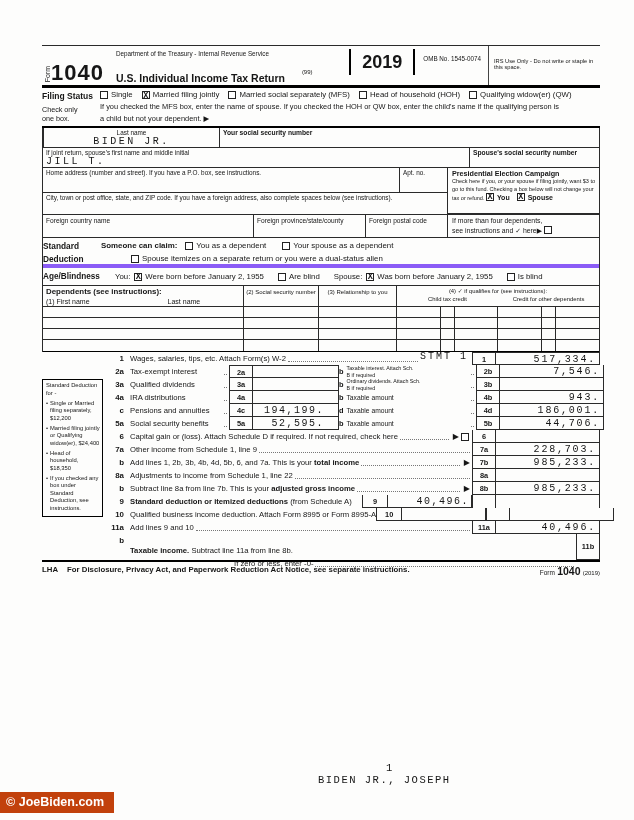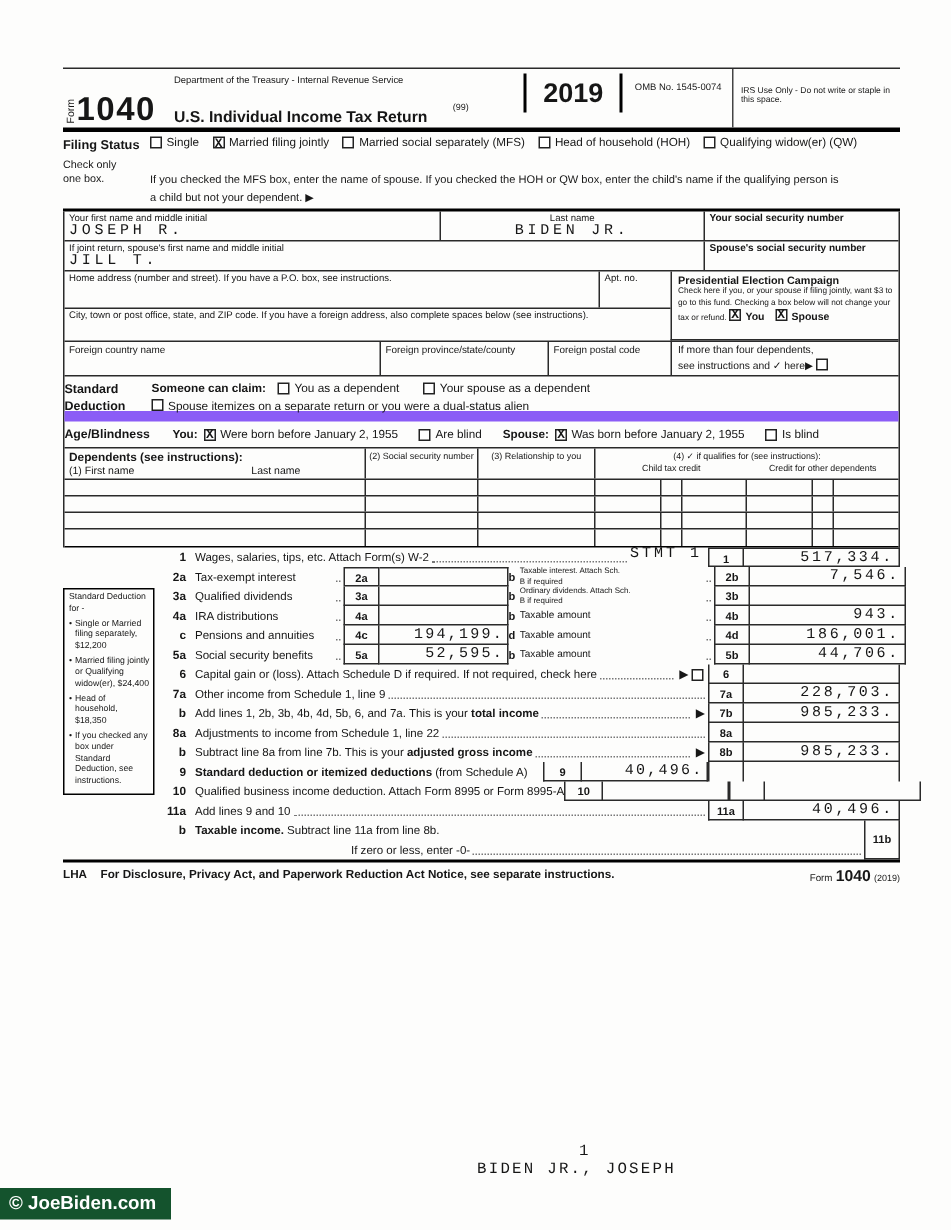--- a/index.html
+++ b/index.html
@@ -24,21 +24,21 @@
   .irs { font-size:5.7px; border-left:1px solid #444; padding:12px 0 0 5px; width:112px; }
 
   
   .fs { display:flex; border-bottom:2px solid #000; padding:2px 0 3px; }
   .fs-left { width:58px; flex:none; padding-top:1px; }
   .fs-b1 { font-weight:bold; font-size:8.5px; }
   .fs-b2 { font-size:7.2px; margin-top:4px; }
   .fs-main { flex:1; }
   .fs-opts { display:flex; align-items:center; font-size:7.8px; white-space:nowrap; }
   .fs-opt { display:flex; align-items:flex-end; margin-right:9px; }
-  .fs-note { font-size:7.4px; margin-top:16px; }
+  .fs-note { font-size:7.4px; margin-top:3px; }
   .fs-note2 { font-size:7.4px; margin-top:3px; }
 
   .cb { display:inline-block; width:8px; height:8px; border:1px solid #222; background:#fff;
         position:relative; flex:none; margin-right:3px; vertical-align:-1px; }
   .cb.checked::after { content:"X"; position:absolute; left:0.5px; top:-1.5px;
         font-family:"Liberation Mono",monospace; font-weight:bold; font-size:8.5px; }
 
   .boxed { border-left:1px solid #2a2a2a; border-right:1px solid #2a2a2a; }
 
   
@@ -68,25 +68,25 @@
   .f-prov { width:112px; border-left:1px solid #2a2a2a; padding:2px 3px; }
   .f-postal { width:82px; border-left:1px solid #2a2a2a; padding:2px 3px; }
   .f-dep { width:152px; border-left:1px solid #2a2a2a; padding:1px 4px; font-size:6.9px; line-height:1.5; }
   .f-lbl { font-size:6.6px; white-space:nowrap; }
 
   
   .claimrow { display:flex; align-items:center; font-size:7.9px; height:15px; white-space:nowrap; }
   .sec-lbl { width:58px; flex:none; font-weight:bold; font-size:8.3px; }
   .clm-b { font-weight:bold; margin-right:8px; }
   .clm-item { display:flex; align-items:center; margin-right:16px; }
-  .claim2 { border-bottom:7px solid #8b5cf6; }
+  .claim2 { border-bottom:4px solid #8b5cf6;gap:30px; }
   .agerow { display:flex; align-items:center; height:18px; font-size:7.8px;
             border-bottom:1px solid #2a2a2a; white-space:nowrap; }
   .age-lbl { width:72px; flex:none; font-weight:bold; font-size:8.2px; }
-  .age-b { font-weight:bold; margin-right:4px; }
+  .age-b { font-weight:normal; margin-right:4px; }
   .age-gap { width:14px; }
 
   
   .deps { border-bottom:1px solid #000; }
   .dephdr { display:flex; height:21px; border-bottom:1px solid #2a2a2a; }
   .dh-name { flex:1; padding:1px 3px; }
   .dh-title { font-weight:bold; font-size:7.9px; }
   .dh-sub { display:flex; font-size:7px; margin-top:2px; }
   .dh-sub span:last-child { margin-left:78px; }
   .dh-ssn { width:75px; border-left:1px solid #2a2a2a; font-size:6px; text-align:center; padding-top:3px; }
@@ -109,21 +109,21 @@
   .ino { width:22px; margin-left:60px; text-align:right; font-weight:bold; font-size:7.9px; flex:none; }
   .ilab { margin-left:6px; }
   .bold { font-weight:bold; }
   .lab-fix { width:92px; margin-left:6px; flex:none; }
   .lab-flex9 { margin-left:6px; flex:1; }
   .dots { flex:1; border-bottom:1px dotted #777; margin:0 2px 3px 2px; min-width:3px; align-self:flex-end; }
   .mno { width:24px; flex:none; border:solid #2a2a2a; border-width:0 1px 1px 1px; text-align:center;
          font-weight:bold; font-size:7.4px; height:13px; line-height:13px; }
   .mval { width:86px; flex:none; border:solid #2a2a2a; border-width:0 1px 1px 0; text-align:right;
           height:13px; line-height:13px; font-family:"Liberation Mono",monospace; font-size:10px;
-          letter-spacing:1.5px; padding-right:2px; }
+          letter-spacing:1.5px; padding-right:14px; }
   .mtop { border-top:1px solid #2a2a2a; }
   .mno9 { width:26px; flex:none; border:solid #2a2a2a; border-width:0 1px 1px 1px; text-align:center;
           font-weight:bold; font-size:7.4px; height:13px; line-height:13px; }
   .mval9 { width:84px; flex:none; border:solid #2a2a2a; border-width:0 1px 1px 0; text-align:right;
            height:13px; line-height:13px; font-family:"Liberation Mono",monospace; font-size:10px;
            letter-spacing:1.5px; padding-right:2px; }
   .bsec { width:130px; flex:none; display:flex; align-items:center; overflow:hidden; }
   .bno { font-weight:bold; font-size:7.4px; margin-right:3px; }
   .blab { font-size:6.7px; }
   .blab2 { font-size:5.3px; line-height:1.18; }
@@ -133,42 +133,42 @@
   .rval { width:104px; flex:none; border-right:1px solid #2a2a2a; border-bottom:1px solid #2a2a2a;
           height:13px; line-height:13px; text-align:right; font-family:"Liberation Mono",monospace;
           font-size:10px; letter-spacing:1.8px; padding-right:3px; }
   .rtop { border-top:1px solid #2a2a2a; }
   .nobot { border-bottom:0 !important; }
   .arrow { font-size:8px; margin:0 2px; }
   .stmt { font-family:"Liberation Mono",monospace; font-size:10px; letter-spacing:2px;
           position:relative; top:-2px; margin-right:4px; }
   .irow-dbl { height:26px; align-items:flex-start; }
   .dbl-lab { flex:1; display:flex; flex-direction:column; }
-  .dbl-l1 { height:13px; display:flex; align-items:center; }
+  .dbl-l1 { height:13px; display:flex; align-items:center;margin-top:10px; }
   .dbl-l2 { height:13px; display:flex; align-items:center; margin-left:110px; }
   .rno-dbl, .rval-dbl { height:26px; line-height:26px; }
 
   .sidebar { position:absolute; left:0; top:27px; width:61px; border:1px solid #000;
              padding:2px 2px 3px 3px; font-size:5.8px; line-height:1.3; background:#fdfdfc; z-index:2; }
   .sb-item { display:flex; margin-top:2.5px; }
   .sb-item::before { content:"•"; margin-right:2px; }
 
   
   .foot { display:flex; align-items:flex-start; padding-top:3px; font-size:7.8px; }
   .foot-lha { font-weight:bold; margin-right:9px; }
   .foot-notice { font-weight:bold; flex:1; }
   .ff-small { font-size:6.5px; }
   .ff-big { font-size:10.5px; font-weight:bold; }
   .ff-yr { font-size:6px; }
 
   
   .pagefoot { position:absolute; left:318px; top:762px; font-family:"Liberation Mono",monospace;
               font-size:10.5px; letter-spacing:1.5px; }
   .pf-num { margin-left:68px; }
-  .watermark { position:absolute; left:0; top:792px; background:#14532d; color:#fff;
+  .watermark { position:absolute; left:0; top:792px; background:#c2410c; color:#fff;
                font-weight:bold; font-size:12.5px; padding:3px 10px 4px 6px; }
 </style>
 </head>
 <body>
 
 <div class="page">
   <div class="form">
 
     <div class="hdr">
       <div class="hdr-form">
@@ -219,24 +219,20 @@
             </span>
         </div>
         <div class="fs-note">If you checked the MFS box, enter the name of spouse. If you checked the HOH or QW box, enter the child's name if the qualifying person is</div>
         <div class="fs-note2">a child but not your dependent. ▶</div>
       </div>
     </div>
 
     <div class="boxed">
 
       <div class="idrow">
-        <div class="cell c-first">
-          <div class="lbl">Your first name and middle initial</div>
-          <div class="val">JOSEPH R.</div>
-        </div>
         <div class="cell c-last">
           <div class="lbl">Last name</div>
           <div class="val">BIDEN JR.</div>
         </div>
         <div class="cell c-ssn">
           <div class="lbl-b">Your social security number</div>
         </div>
       </div>
       <div class="idrow">
         <div class="cell c-first">

